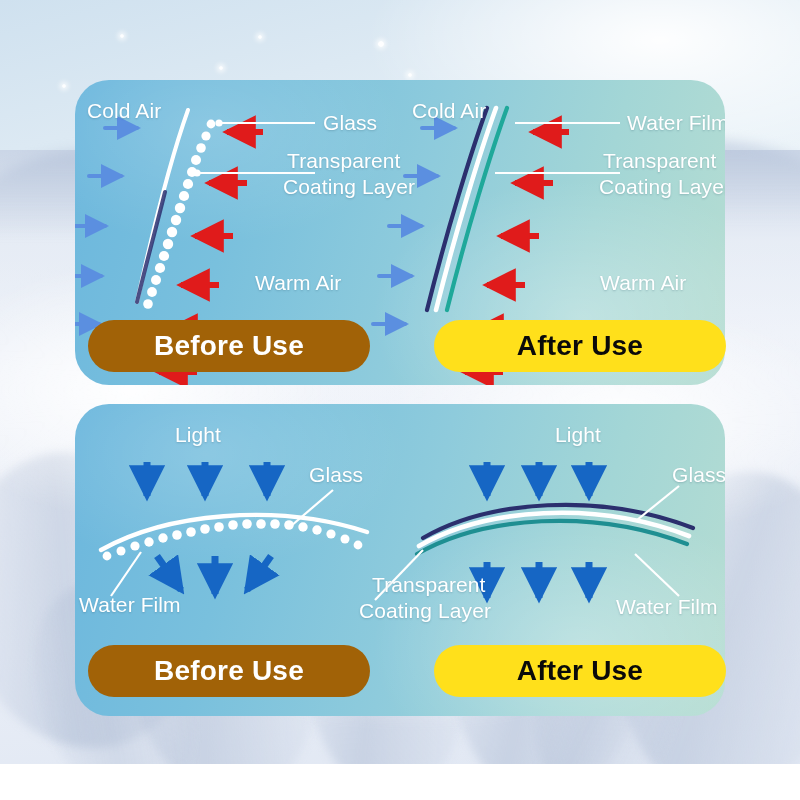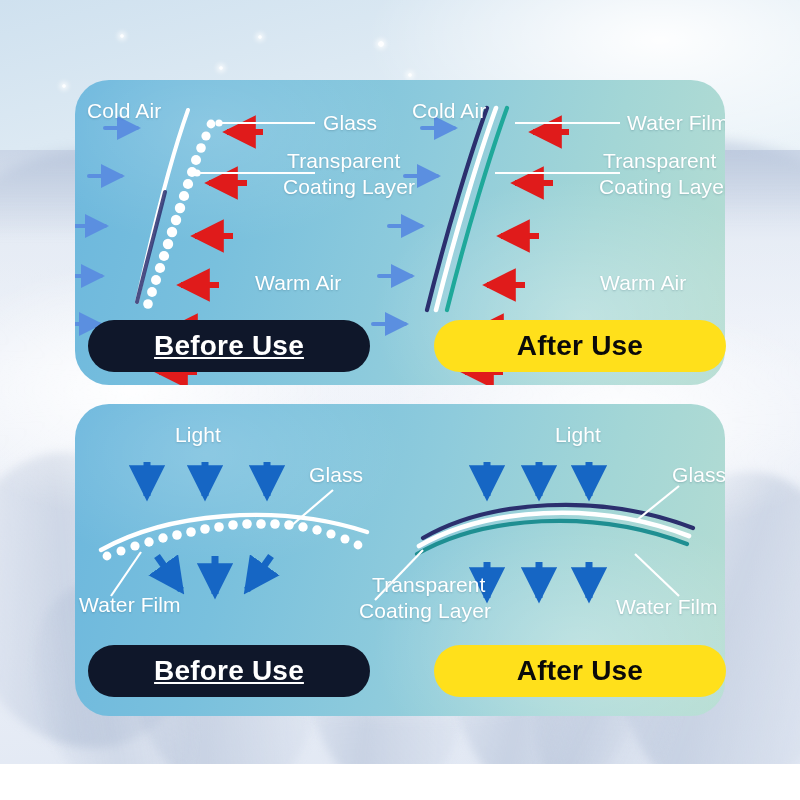--- a/index.html
+++ b/index.html
@@ -97,21 +97,21 @@
   .badge {
     position: absolute;
     display: flex;
     align-items: center;
     justify-content: center;
     border-radius: 999px;
     font-size: 28px;
     font-weight: bold;
     letter-spacing: 0.2px;
   }
-  .badge-before { background: #0f172a; color: #ffffff; text-decoration: underline; }
+  .badge-before { background: #a16207; color: #ffffff; }
   .badge-after  { background: #ffe01b; color: #0a0a0a; }
 
   #badge-top-before    { left: 88px;  top: 320px; width: 282px; height: 52px; }
   #badge-top-after     { left: 434px; top: 320px; width: 292px; height: 52px; }
   #badge-bottom-before { left: 88px;  top: 645px; width: 282px; height: 52px; }
   #badge-bottom-after  { left: 434px; top: 645px; width: 292px; height: 52px; }
 
   
   .art {
     position: absolute;

